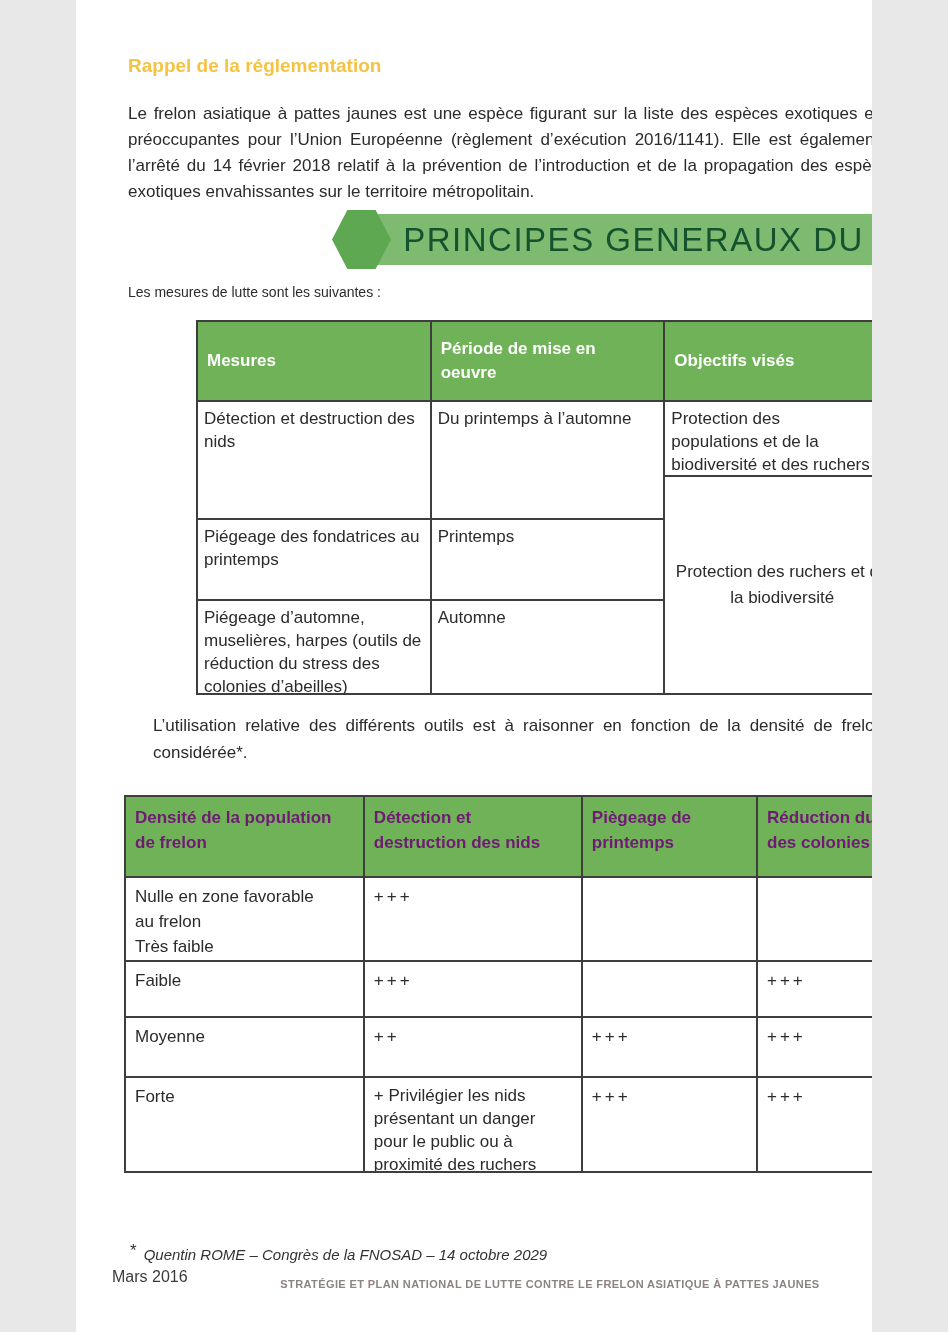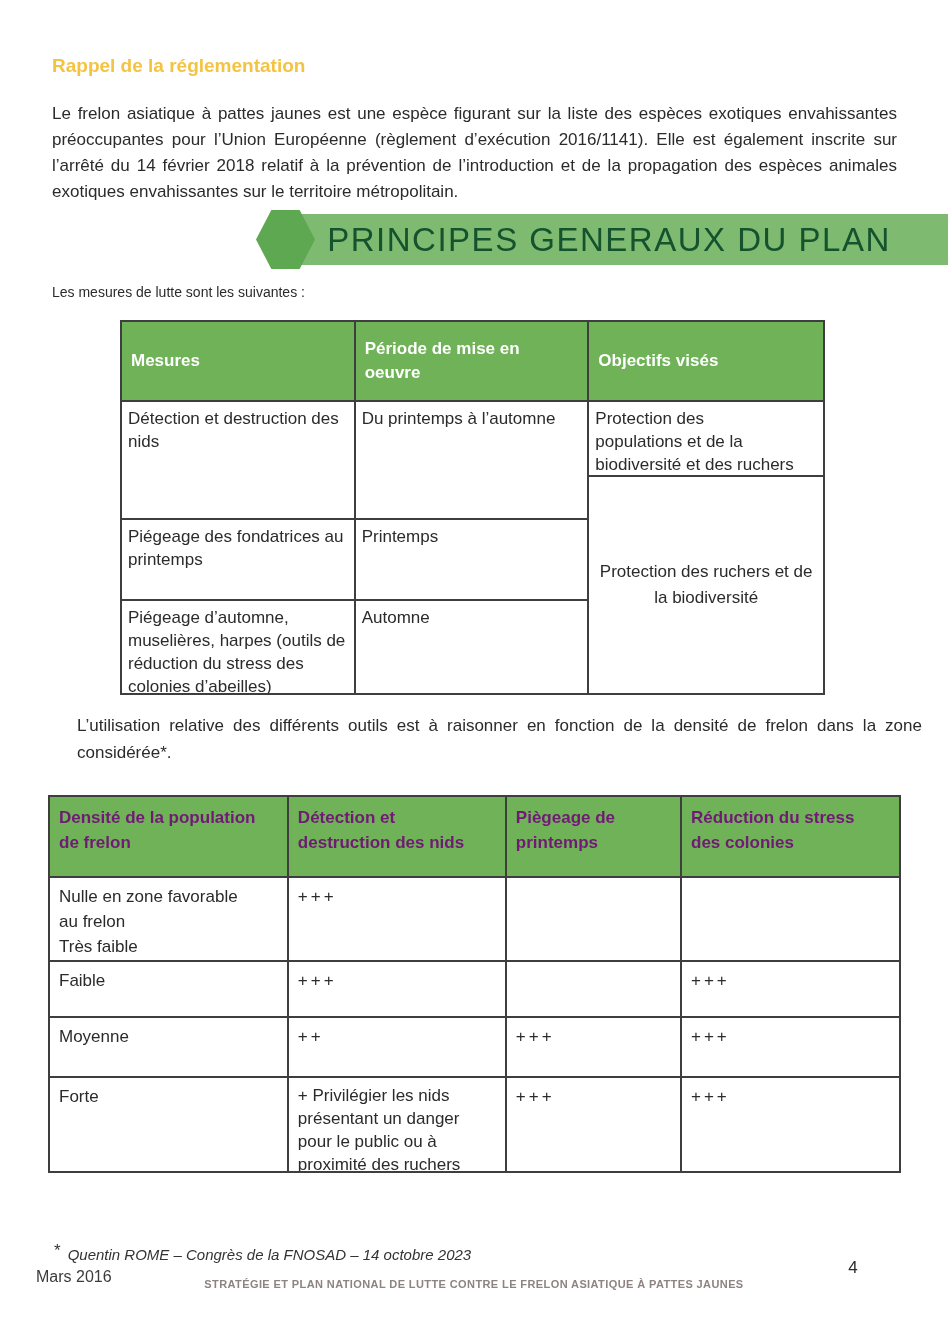--- a/index.html
+++ b/index.html
@@ -1,18 +1,18 @@
 <!DOCTYPE html>
 <html style="--accent-yellow: #F5C342; --banner-bar-green: #7EBB71; --banner-hex-green: #5DA850; --table-header-green: #6FB257; --table-border: #3E3E3E; --footer-gray: #8D8380;"><head>
 <meta charset="utf-8">
 <style>
   html, body { margin: 0; padding: 0; background: #e8e8e8; }
   .page {
     position: relative;
-    width: 948px; height: 1332px;
+    width: 796px; height: 1332px;
     margin: 0 auto;
     background: #ffffff;
     font-family: "Liberation Sans", "DejaVu Sans", sans-serif;
     color: #2b2b2b;
     overflow: hidden;
   }
   .pre { white-space: pre-line; }
 
   
   .section-title {
@@ -209,20 +209,20 @@
     <div class="cell plus">+++</div>
     <div class="cell plus no-r">+++</div>
 
     <div class="cell no-b">Forte</div>
     <div class="cell no-b wrap-tight">+ Privilégier les nids présentant un danger pour le public ou à proximité des ruchers</div>
     <div class="cell plus no-b">+++</div>
     <div class="cell plus no-r no-b">+++</div>
   </div>
 
   <div class="footnote">
-    <span class="footnote-marker">*</span><span>Quentin ROME – Congrès de la FNOSAD – 14 octobre 2023</span>
+    <span class="footnote-marker">*</span><span>Quentin ROME – Congrès de la FNOSAD – 14 octobre 2029</span>
   </div>
 
   <div class="footer-date">Mars 2016</div>
   <div class="footer-title">STRATÉGIE ET PLAN NATIONAL DE LUTTE CONTRE LE FRELON ASIATIQUE À PATTES JAUNES</div>
   <div class="page-number">4</div>
 
 </div>
 
 </body></html>

